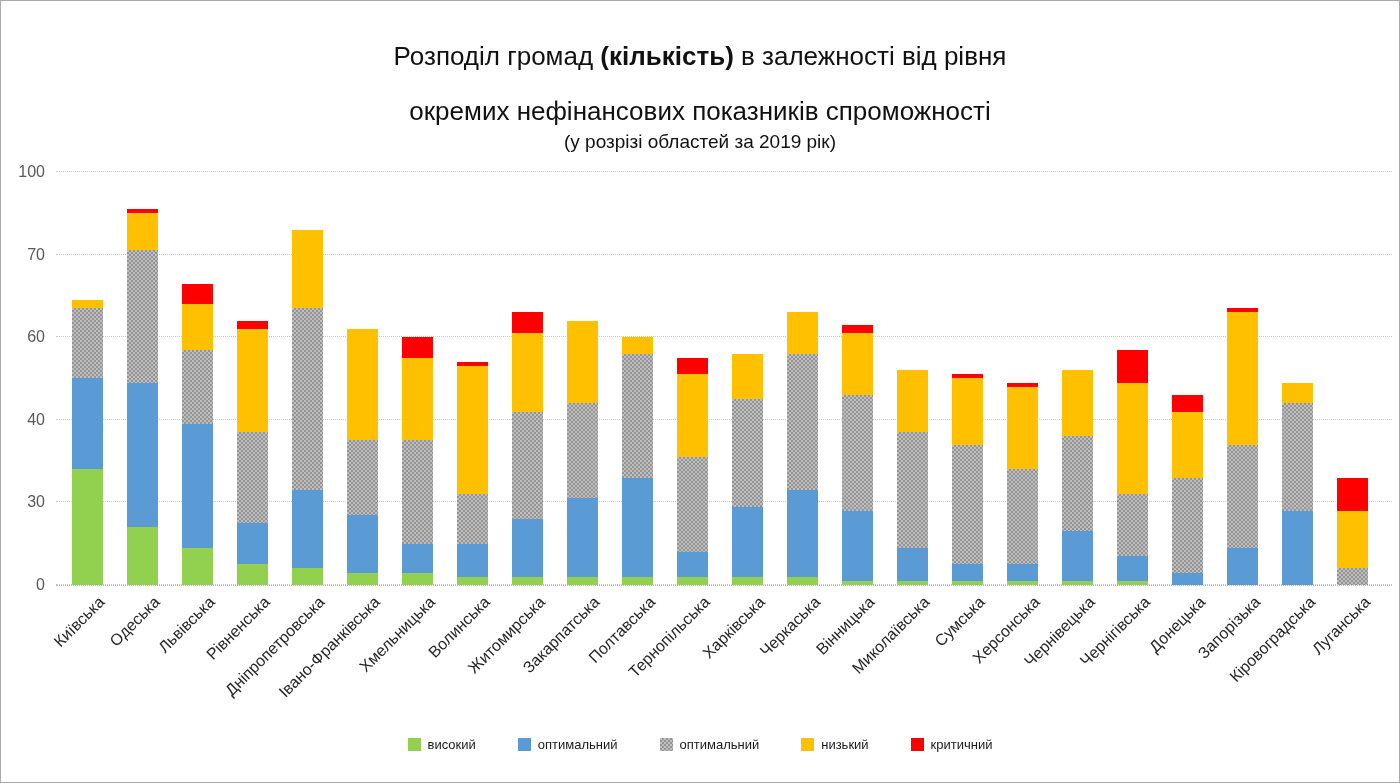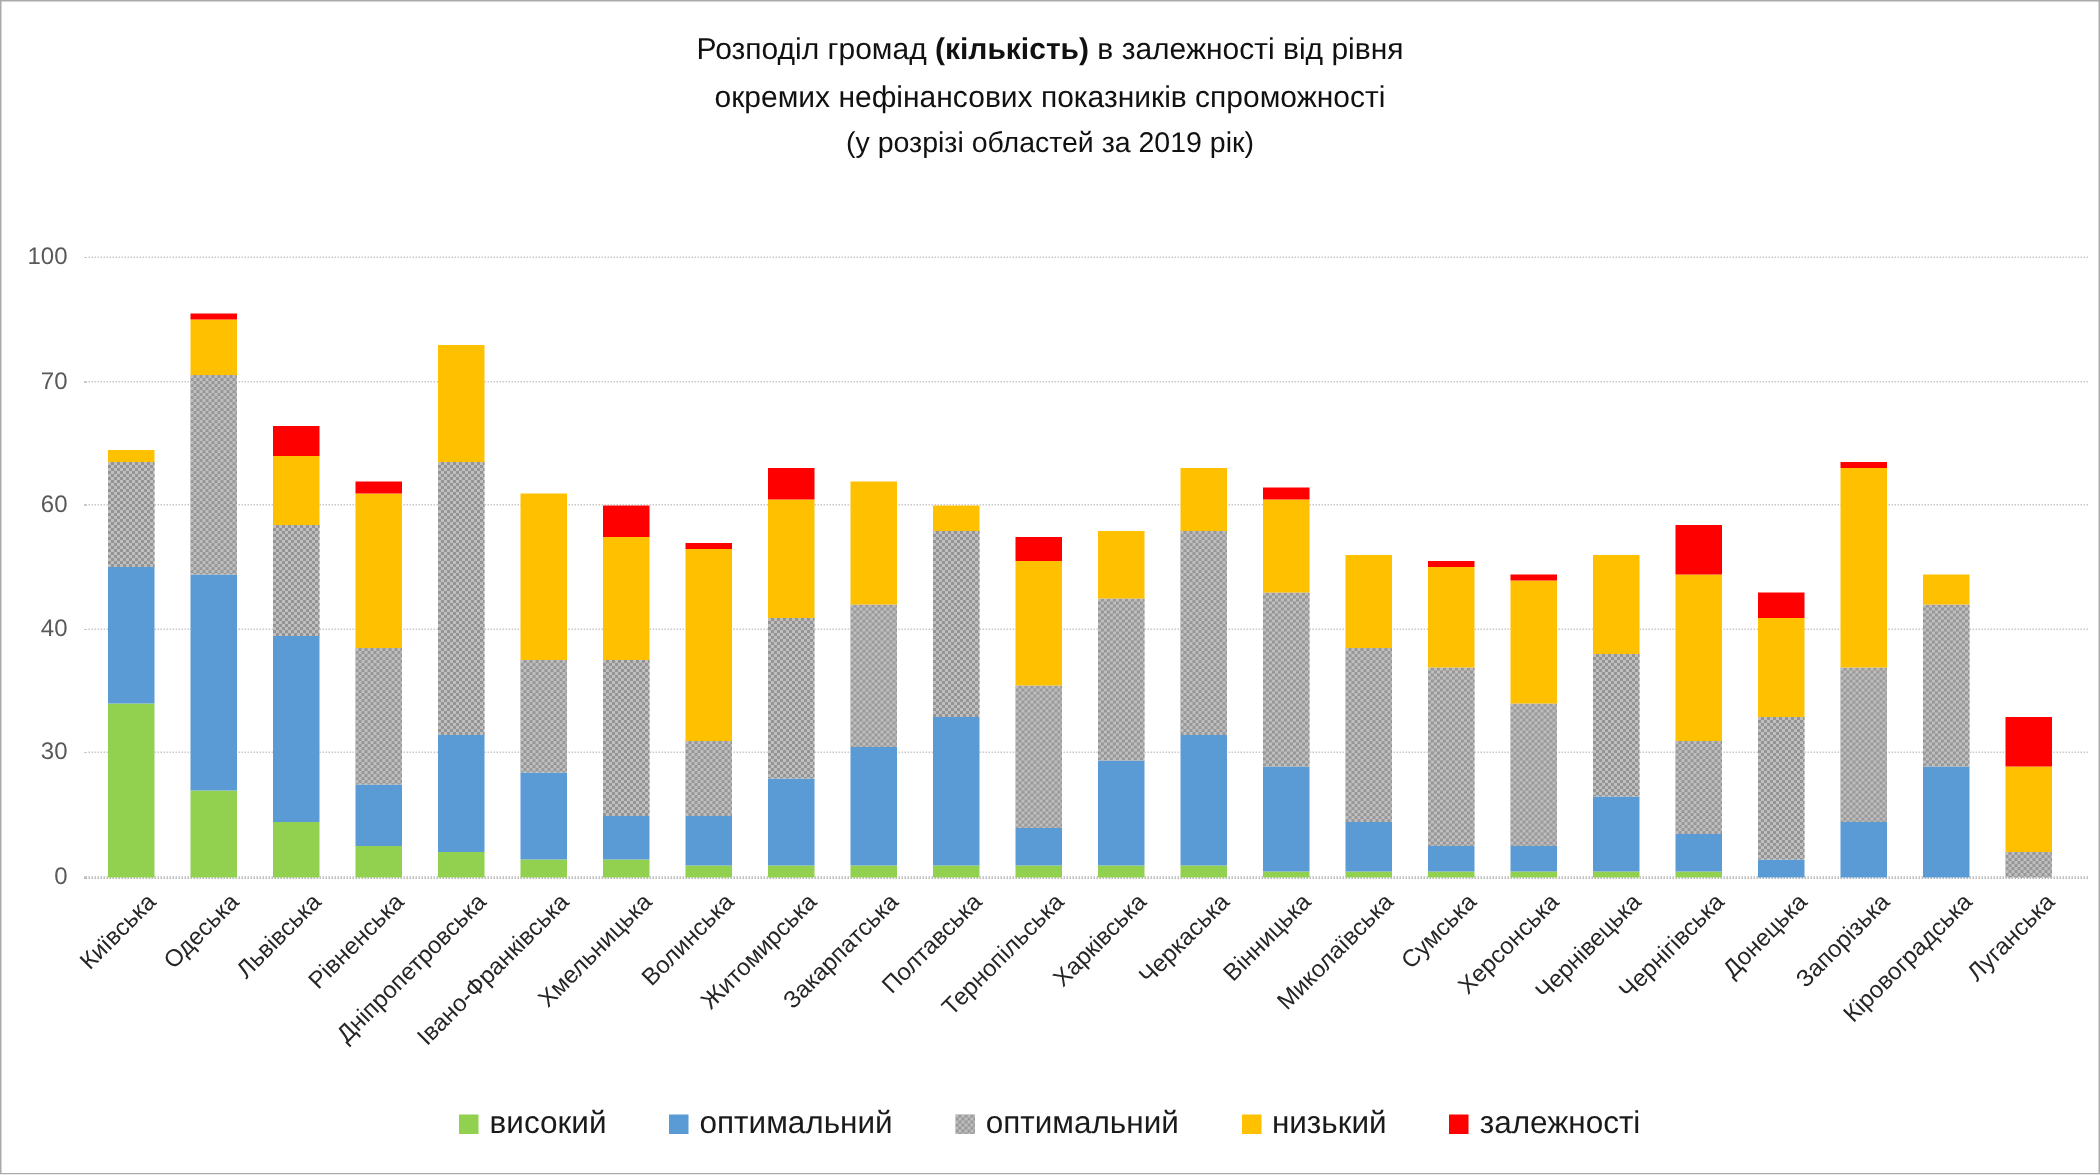--- a/index.html
+++ b/index.html
@@ -5,21 +5,21 @@
   html,body{margin:0;padding:0;background:#fff;}
   .frame{
     position:relative;
     width:1398px;height:781px;
     border:1px solid #ababab;
     background:#ffffff;
     overflow:hidden;
     font-family:"Liberation Sans", sans-serif;
   }
   .title{position:absolute;top:16px;left:0;width:100%;text-align:center;color:#111;}
-  .title .t1,.title .t2{font-size:20px;line-height:32px;}
+  .title .t1,.title .t2{font-size:26px;line-height:32px;margin-top:23px;}
   .title .t3{font-size:19px;line-height:29px;}
   .title b{font-weight:bold;}
   .plot{position:absolute;left:55px;top:171px;width:1336px;height:413px;}
   .gridline{position:absolute;left:0;width:100%;height:0;border-top:1px dotted #c9c9c9;}
   .axisline{position:absolute;left:0;bottom:-1px;width:100%;height:0;border-top:1px dotted #b5b5b5;}
   .ytick{position:absolute;width:44px;text-align:right;font-size:16px;color:#595959;line-height:18px;}
   .bar{position:absolute;bottom:0;height:100%;}
   .seg{position:absolute;left:0;width:100%;}
   .pat-gray{
     background-color:#bfbfbf;
@@ -36,21 +36,21 @@
     transform-origin:100% 0;
     white-space:nowrap;
     font-size:16px;color:#262626;
   }
   .legend{
     position:absolute;left:0;top:736px;width:100%;
     display:flex;justify-content:center;align-items:center;gap:42px;
   }
   .legend-item{display:flex;align-items:center;gap:7px;}
   .legend-marker{width:13px;height:13px;display:inline-block;}
-  .legend-label{font-size:21px;color:#1a1a1a;}
+  .legend-label{font-size:13px;color:#1a1a1a;}
 </style>
 </head>
 <body>
 
 <div class="frame">
   <div class="title">
     <div class="t1"><span>Розподіл громад </span><b>(кількість)</b><span> в залежності від рівня</span></div>
     <div class="t2">окремих нефінансових показників спроможності</div>
     <div class="t3">(у розрізі областей за 2019 рік)</div>
   </div>
@@ -230,21 +230,21 @@
       <div class="legend-item">
         <span class="legend-marker pat-gray"></span>
         <span class="legend-label">оптимальний</span>
       </div>
       <div class="legend-item">
         <span class="legend-marker" style="background: rgb(255, 192, 0);"></span>
         <span class="legend-label">низький</span>
       </div>
       <div class="legend-item">
         <span class="legend-marker" style="background: rgb(255, 0, 0);"></span>
-        <span class="legend-label">залежності</span>
+        <span class="legend-label">критичний</span>
       </div>
     </div>
 <div class="ytick" style="left: 0px; top: 575px;">0</div>
     <div class="ytick" style="left: 0px; top: 492px;">30</div>
     <div class="ytick" style="left: 0px; top: 410px;">40</div>
     <div class="ytick" style="left: 0px; top: 327px;">60</div>
     <div class="ytick" style="left: 0px; top: 245px;">70</div>
     <div class="ytick" style="left: 0px; top: 162px;">100</div>
     <div class="xlabel-anchor" style="left: 95px; top: 592px;">
       <div class="xlabel">Київська</div>

